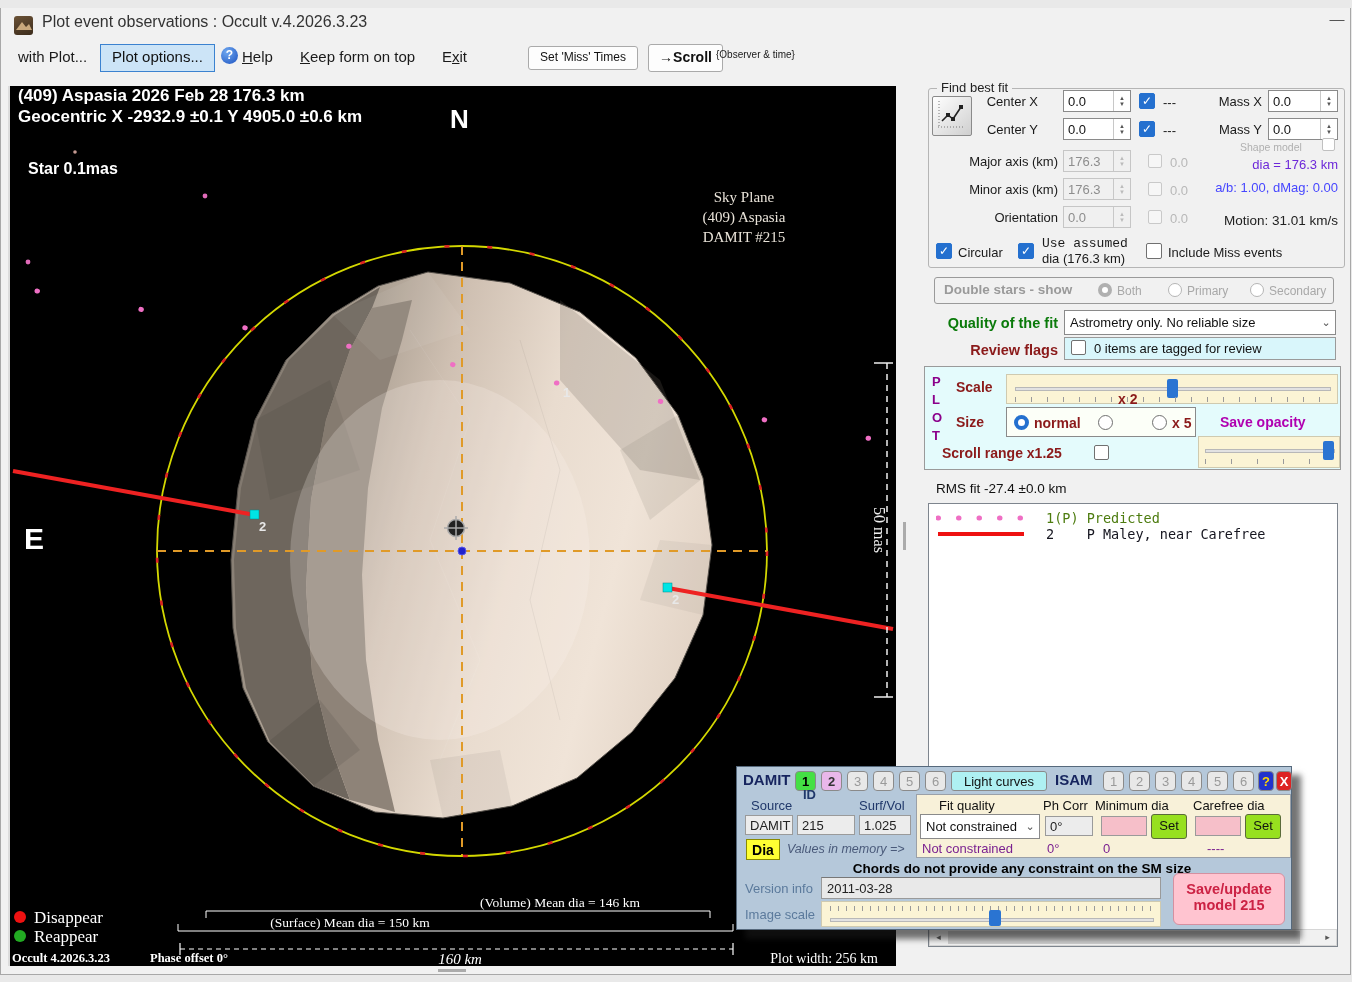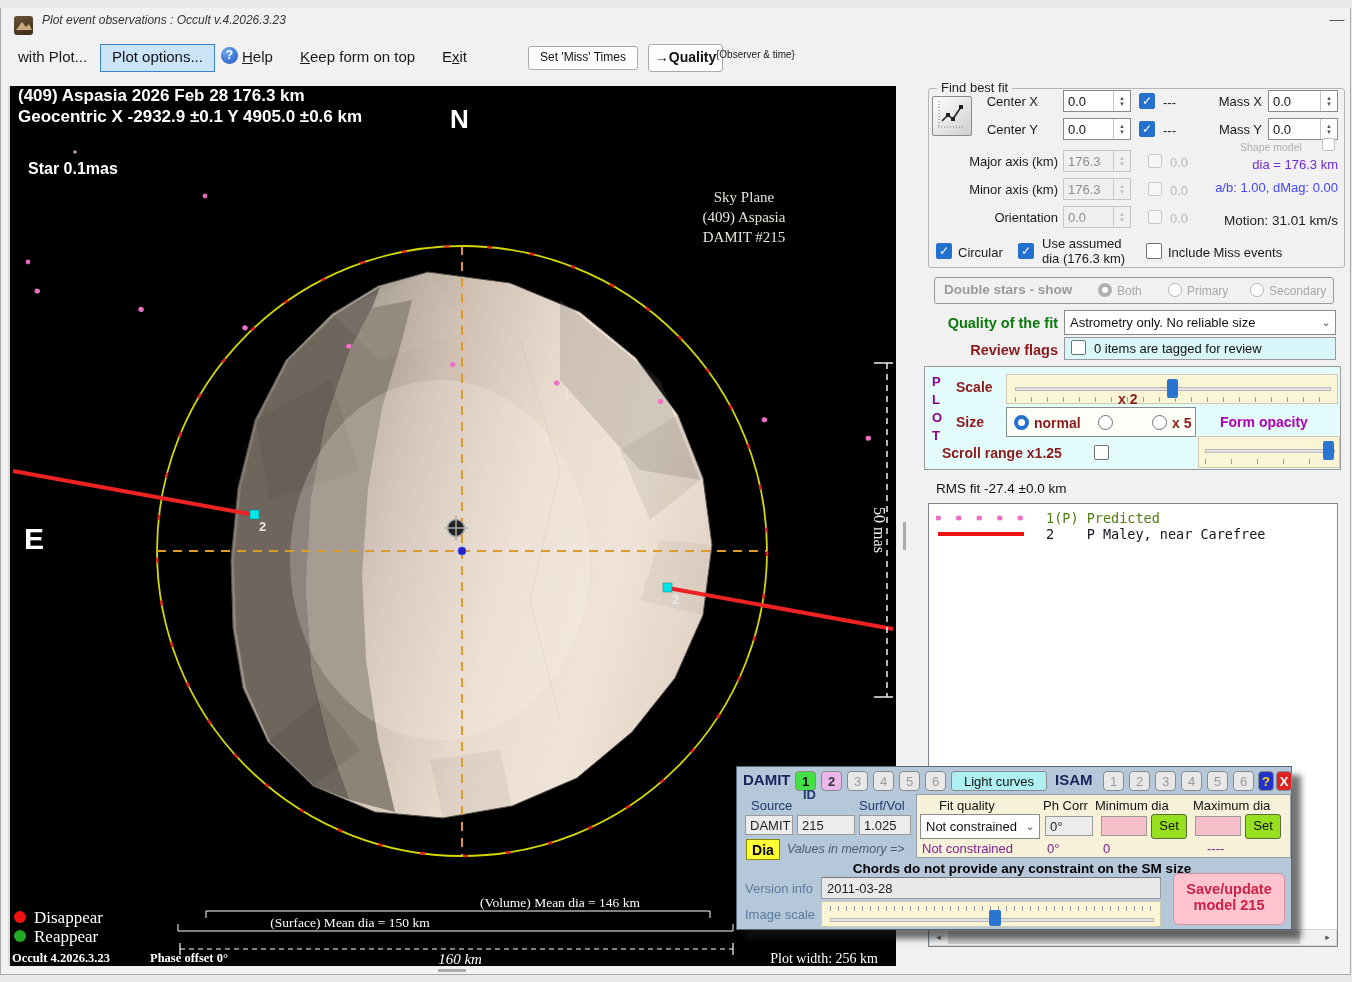--- a/index.html
+++ b/index.html
@@ -6,21 +6,21 @@
   #stage{position:relative;width:1352px;height:982px;overflow:hidden;
          font-family:"Liberation Sans",sans-serif;background:#e9e9e9;}
   .abs{position:absolute;}
   
   #bgstrip{left:0;top:0;width:1352px;height:8px;background:#d4d4d4;overflow:hidden;}
   #bgstrip .bgteal{position:absolute;left:1152px;top:0;width:200px;height:8px;background:#4d6b75;}
   #bgstrip .bgtitle{position:absolute;left:8px;top:-6px;font-size:11px;color:#333;}
   
   #win{left:0;top:8px;width:1351px;height:967px;background:#f1f1f1;border:1px solid #a8a8a8;border-top:none;box-sizing:border-box;}
   
-  .titlebar-text{font-size:12px;color:#333;font-style:italic;}
+  .titlebar-text{font-size:16px;color:#333;}
   #appicon{width:19px;height:19px;border-radius:3px;background:linear-gradient(160deg,#6b5236 0%,#3c2c1c 100%);overflow:hidden;}
   #appicon svg{display:block;}
   .minbtn{font-size:15px;color:#555;}
   
   .menuitem{font-size:15px;color:#1a1a1a;white-space:nowrap;}
   .menubtn-hl{background:#cce4f7;border:1px solid #3b82d0;text-align:center;font-size:15px;color:#111;line-height:24px;}
   .btn-plain{background:#fdfdfd;border:1px solid #aaaaaa;border-radius:3px;text-align:center;color:#111;}
   .helpicon{width:17px;height:17px;border-radius:50%;background:radial-gradient(circle at 35% 30%,#6fa8f0,#1c52c0);
             color:#fff;font-size:12px;font-weight:bold;text-align:center;line-height:17px;}
   u{text-decoration:underline;}
@@ -88,21 +88,21 @@
   <div class="abs titlebar-text" style="left:42px;top:13px;">Plot event observations : Occult v.4.2026.3.23</div>
   <div class="abs minbtn" style="left:1322px;top:10px;width:30px;text-align:center;">—</div>
 
   <div class="abs menuitem" style="left:18px;top:48px;">with Plot...</div>
   <div class="abs menubtn-hl" style="left:100px;top:44px;width:113px;height:26px;">Plot options...</div>
   <div class="abs helpicon" style="left:221px;top:47px;">?</div>
   <div class="abs menuitem" style="left:242px;top:48px;"><u>H</u><span>elp</span></div>
   <div class="abs menuitem" style="left:300px;top:48px;"><u>K</u><span>eep form on top</span></div>
   <div class="abs menuitem" style="left:442px;top:48px;"><span>E</span><u>x</u><span>it</span></div>
   <div class="abs btn-plain" style="left:528px;top:46px;width:108px;height:22px;font-size:12px;line-height:21px;">Set 'Miss' Times</div>
-  <div class="abs btn-plain" style="left:648px;top:44px;width:73px;height:26px;font-size:14px;font-weight:bold;line-height:25px;">→Quality</div>
+  <div class="abs btn-plain" style="left:648px;top:44px;width:73px;height:26px;font-size:14px;font-weight:bold;line-height:25px;">→Scroll</div>
   <div class="abs menuitem" style="left:716px;top:49px;font-size:10px;">{Observer &amp; time}</div>
 
   <div class="abs" style="left:8px;top:86px;width:2px;height:880px;background:#dcdcdc;"></div>
 
   <svg class="abs" style="left:10px;top:86px;" width="886" height="880" viewBox="10 86 886 880">
     <rect x="10" y="86" width="886" height="880" fill="#000000"></rect>
 
     <defs>
       <linearGradient id="astg" x1="0" y1="0.3" x2="1" y2="0.6">
         <stop offset="0" stop-color="#776f66"></stop>
@@ -278,21 +278,21 @@
     <div class="val">0.0</div>
     <div class="arrows">▲<br>▼</div>
   </div>
   <div class="abs cb dis" style="left:1148px;top:210px;width:14px;height:14px;"></div>
   <div class="abs" style="left:1170px;top:211px;font-size:13px;color:#b8b8b8;">0.0</div>
   <div class="abs rlabel" style="left:1180px;top:213px;width:158px;font-size:13.5px;color:#222;">Motion: 31.01 km/s</div>
 
   <div class="abs cb on" style="left:936px;top:243px;">✓</div>
   <div class="abs lbl13" style="left:958px;top:245px;">Circular</div>
   <div class="abs cb on" style="left:1018px;top:243px;">✓</div>
-  <div class="abs lbl13" style="left:1042px;top:236px;">Use assumed</div>
+  <div class="abs lbl13" style="left:1042px;top:236px;font-family:Liberation Mono, monospace;">Use assumed</div>
   <div class="abs lbl13" style="left:1042px;top:251px;">dia (176.3 km)</div>
   <div class="abs cb off" style="left:1146px;top:243px;"></div>
   <div class="abs lbl13" style="left:1168px;top:245px;">Include Miss events</div>
 
   <div class="abs groupbox" style="left:934px;top:277px;width:400px;height:27px;border-color:#9a9a9a;"></div>
   <div class="abs" style="left:944px;top:282px;font-size:13.5px;font-weight:bold;color:#9a9a9a;">Double stars - show</div>
   <div class="abs radio gsel" style="left:1098px;top:283px;"></div>
   <div class="abs" style="left:1117px;top:284px;font-size:12px;color:#a8a8a8;">Both</div>
   <div class="abs radio gray" style="left:1168px;top:283px;"></div>
   <div class="abs" style="left:1187px;top:284px;font-size:12px;color:#a8a8a8;">Primary</div>
@@ -323,21 +323,21 @@
   </div>
 
   <div class="abs" style="left:956px;top:414px;font-size:14px;font-weight:bold;color:#8b1a1a;">Size</div>
   <div class="abs" style="left:1006px;top:407px;width:190px;height:30px;background:#fcfff8;border:1px solid #8a8a8a;box-sizing:border-box;"></div>
   <div class="abs radio sel" style="left:1014px;top:415px;width:15px;height:15px;"></div>
   <div class="abs" style="left:1034px;top:415px;font-size:14px;font-weight:bold;color:#8b1a1a;">normal</div>
   <div class="abs radio" style="left:1098px;top:415px;width:15px;height:15px;"></div>
   <div class="abs" style="left:1118px;top:391px;font-size:14px;font-weight:bold;color:#8b1a1a;">x 2</div>
   <div class="abs radio" style="left:1152px;top:415px;width:15px;height:15px;"></div>
   <div class="abs" style="left:1172px;top:415px;font-size:14px;font-weight:bold;color:#8b1a1a;">x 5</div>
-  <div class="abs" style="left:1220px;top:414px;font-size:14px;font-weight:bold;color:#b000b0;">Form opacity</div>
+  <div class="abs" style="left:1220px;top:414px;font-size:14px;font-weight:bold;color:#b000b0;">Save opacity</div>
 
   <div class="abs" style="left:942px;top:445px;font-size:14px;font-weight:bold;color:#8b1a1a;">Scroll range x1.25</div>
   <div class="abs cb off" style="left:1094px;top:445px;width:15px;height:15px;"></div>
   <div class="abs slider" style="left:1198px;top:436px;width:142px;height:32px;">
     <div class="groove" style="left:6px;top:12px;width:130px;"></div>
     <div class="thumb" style="left:124px;top:4px;"></div>
     <div class="ticks" style="left:6px;top:22px;width:130px;background:repeating-linear-gradient(90deg,#9a9a9a 0 1px,transparent 1px 26px);"></div>
   </div>
 
   <div class="abs" style="left:936px;top:481px;font-size:13.5px;color:#111;">RMS fit -27.4 ±0.0 km</div>
@@ -375,21 +375,21 @@
     <div class="abs dnum" style="left:539px;top:4px;width:16px;background:#dd2222;color:#fff;">X</div>
 
     <div class="abs dhead" style="left:14px;top:31px;">Source</div>
     <div class="abs dhead" style="left:66px;top:20px;font-weight:bold;">ID</div>
     <div class="abs dhead" style="left:122px;top:31px;">Surf/Vol</div>
 
     <div class="abs" style="left:179px;top:27px;width:375px;height:64px;background:#f8f1d9;border:1px solid #9aa0a8;box-sizing:border-box;"></div>
     <div class="abs dhead" style="left:202px;top:31px;color:#111;">Fit quality</div>
     <div class="abs dhead" style="left:306px;top:31px;color:#111;">Ph Corr</div>
     <div class="abs dhead" style="left:358px;top:31px;color:#111;">Minimum dia</div>
-    <div class="abs dhead" style="left:456px;top:31px;color:#111;">Maximum dia</div>
+    <div class="abs dhead" style="left:456px;top:31px;color:#111;">Carefree dia</div>
 
     <div class="dfield" style="left:8px;top:48px;width:48px;">DAMIT</div>
     <div class="dfield" style="left:60px;top:48px;width:58px;">215</div>
     <div class="dfield" style="left:122px;top:48px;width:52px;">1.025</div>
 
     <div class="abs combo" style="left:183px;top:47px;width:120px;height:25px;">
       <div class="ctext">Not constrained</div>
       <div class="carrow">⌄</div>
     </div>
     <div class="dfield" style="left:308px;top:49px;width:48px;">0°</div>

